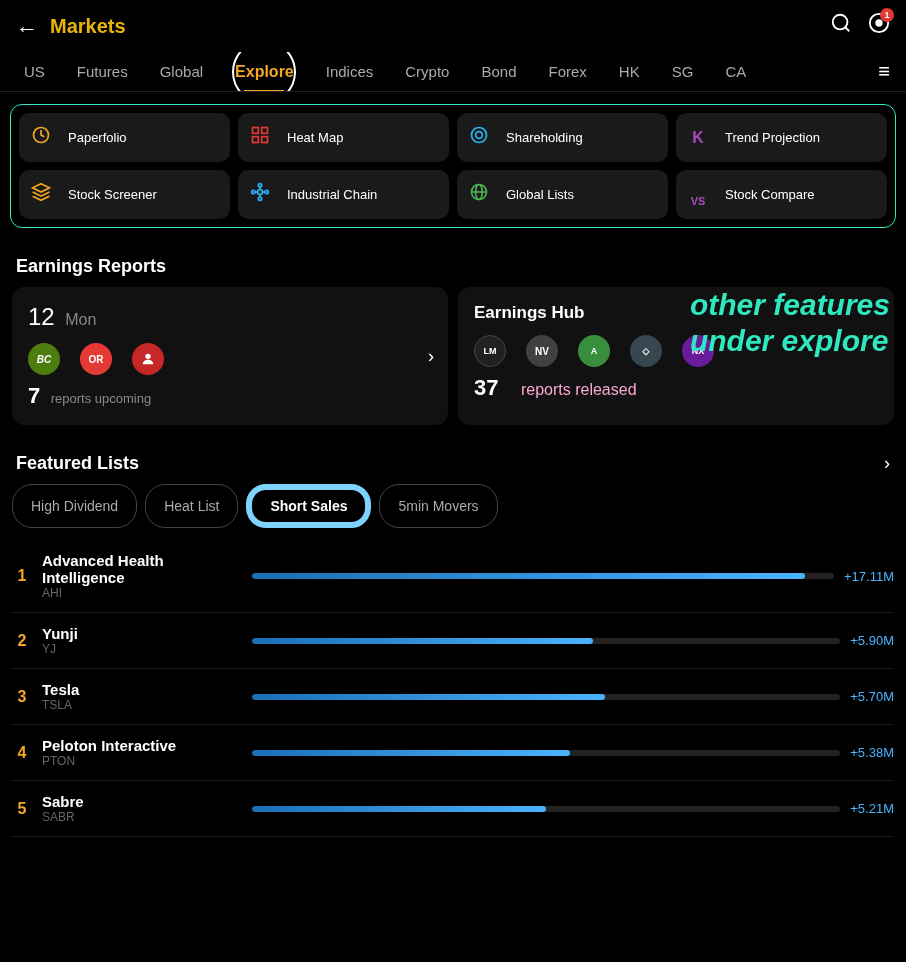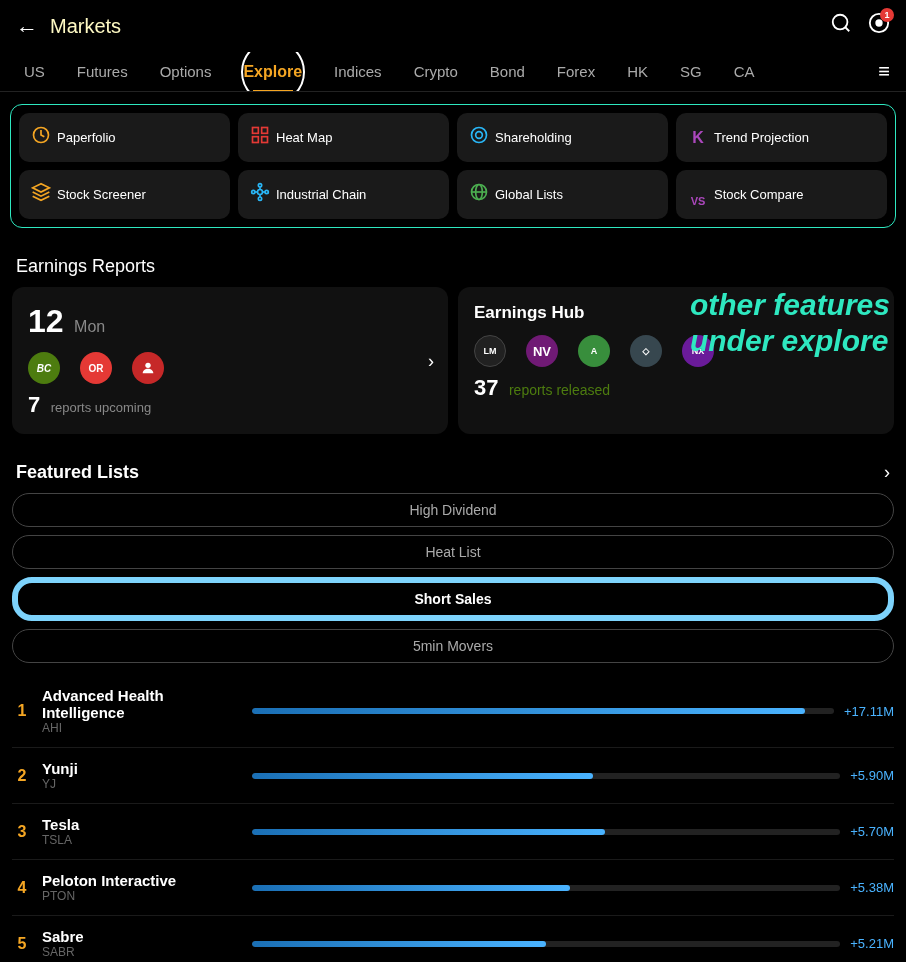--- a/index.html
+++ b/index.html
@@ -25,22 +25,22 @@
       align-items: center;
       gap: 12px;
     }
     .back-btn {
       font-size: 22px;
       color: #fff;
       cursor: pointer;
     }
     .header-title {
       font-size: 20px;
-      font-weight: 400;
-      color: #fef9c3;
+      font-weight: 700;
+      color: #eab308;
     }
     .header-right {
       display: flex;
       align-items: center;
       gap: 16px;
     }
     .header-icon {
       font-size: 22px;
       color: #fff;
       cursor: pointer;
@@ -128,21 +128,21 @@
       border-radius: 12px;
       margin: 12px 10px;
       padding: 8px;
       display: grid;
       grid-template-columns: 1fr 1fr 1fr 1fr;
       gap: 8px;
     }
     .explore-item {
       display: flex;
       align-items: center;
-      gap: 4px;
+      gap: 15px;
       padding: 12px 10px;
       border-radius: 10px;
       background: #1a1a1a;
       cursor: pointer;
     }
     .explore-item-icon {
       font-size: 18px;
       width: 24px;
       text-align: center;
     }
@@ -154,21 +154,21 @@
 
     
     .section-header {
       display: flex;
       align-items: center;
       justify-content: space-between;
       padding: 16px 16px 10px;
     }
     .section-title {
       font-size: 18px;
-      font-weight: 400;
+      font-weight: 700;
       color: #fff;
     }
     .earnings-cards {
       display: flex;
       gap: 10px;
       padding: 0 12px 12px;
     }
     .earnings-card {
       flex: 1;
       background: #111;
@@ -220,21 +220,20 @@
       color: #fff;
     }
     .chevron-right {
       font-size: 18px;
       color: #fff;
     }
     .list-tabs {
       display: flex;
       gap: 8px;
       padding: 0 12px 12px;
-      flex-direction: column;
     }
     .list-tab {
       padding: 8px 18px;
       border-radius: 20px;
       font-size: 14px;
       font-weight: 500;
       cursor: pointer;
       border: 1px solid #444;
       background: transparent;
       color: #aaa;
@@ -322,21 +321,21 @@
         <circle cx="12" cy="12" r="3" fill="#fff"></circle>
       </svg>
       <span class="notification-badge">1</span>
     </span>
   </div>
 </div>
 
 <div class="nav-tabs">
   <span class="nav-tab">US</span>
   <span class="nav-tab">Futures</span>
-  <span class="nav-tab">Options</span>
+  <span class="nav-tab">Global</span>
   <span class="nav-tab active explore-tab explore-circle">Explore</span>
   <span class="nav-tab">Indices</span>
   <span class="nav-tab">Crypto</span>
   <span class="nav-tab">Bond</span>
   <span class="nav-tab">Forex</span>
   <span class="nav-tab">HK</span>
   <span class="nav-tab">SG</span>
   <span class="nav-tab">CA</span>
   <span class="hamburger">≡</span>
 </div>
@@ -421,21 +420,21 @@
 
 <div class="section-header">
   <span class="section-title">Earnings Reports</span>
 </div>
 
 <div style="position:relative;">
   <div class="earnings-cards">
 
     <div class="earnings-card">
       <div>
-        <span style="font-size:32px; font-weight:700;">12</span>
+        <span style="font-size:24px; font-weight:400;">12</span>
         <span style="font-size:16px; color:#888; margin-left:6px;">Mon</span>
       </div>
       <div class="earnings-avatars">
         <div class="avatar-circle" style="background:#4d7c0f;font-style:italic;">BC</div>
         <div class="avatar-circle" style="background:#e53935;">OR</div>
         <div class="avatar-circle" style="background:#c62828;">
           <svg width="16" height="16" viewBox="0 0 24 24" fill="#fff">
               <circle cx="12" cy="8" r="4"></circle>
               <path d="M4 20c0-4 3.6-7 8-7s8 3 8 7"></path>
             </svg>
@@ -445,28 +444,28 @@
         <span style="font-size:22px; font-weight:700;">7</span>
         <span style="font-size:13px; color:#888; margin-left:6px;">reports upcoming</span>
       </div>
       <span class="earnings-nav">›</span>
     </div>
 
     <div class="earnings-card">
       <div class="hub-label">Earnings Hub</div>
       <div class="earnings-avatars">
         <div class="avatar-circle" style="background:#212121; border:1px solid #444; font-size:9px;">LM</div>
-        <div class="avatar-circle" style="background:#701a75; font-size:13px;">NV</div>
+        <div class="avatar-circle" style="background:#404040; font-size:10px;">NV</div>
         <div class="avatar-circle" style="background:#388e3c; font-size:9px;">A</div>
         <div class="avatar-circle" style="background:#37474f; font-size:9px;">◇</div>
         <div class="avatar-circle" style="background:#6a1b9a; font-size:9px;">NX</div>
       </div>
       <div>
         <span style="font-size:22px; font-weight:700;">37</span>
-        <span style="font-size:14px; color:#4d7c0f; margin-left:6px;">reports released</span>
+        <span style="font-size:16px; color:#f9a8d4; margin-left:18px;">reports released</span>
       </div>
     </div>
   </div>
 
   <div style="position:absolute; top:0; right:16px; pointer-events:none;">
     <div style="font-size:30px; font-style:italic; color:#2ee8c0; font-weight:700; line-height:1.2;">other features</div>
     <div style="font-size:30px; font-style:italic; color:#2ee8c0; font-weight:700; line-height:1.2;">under explore</div>
   </div>
 </div>
 

